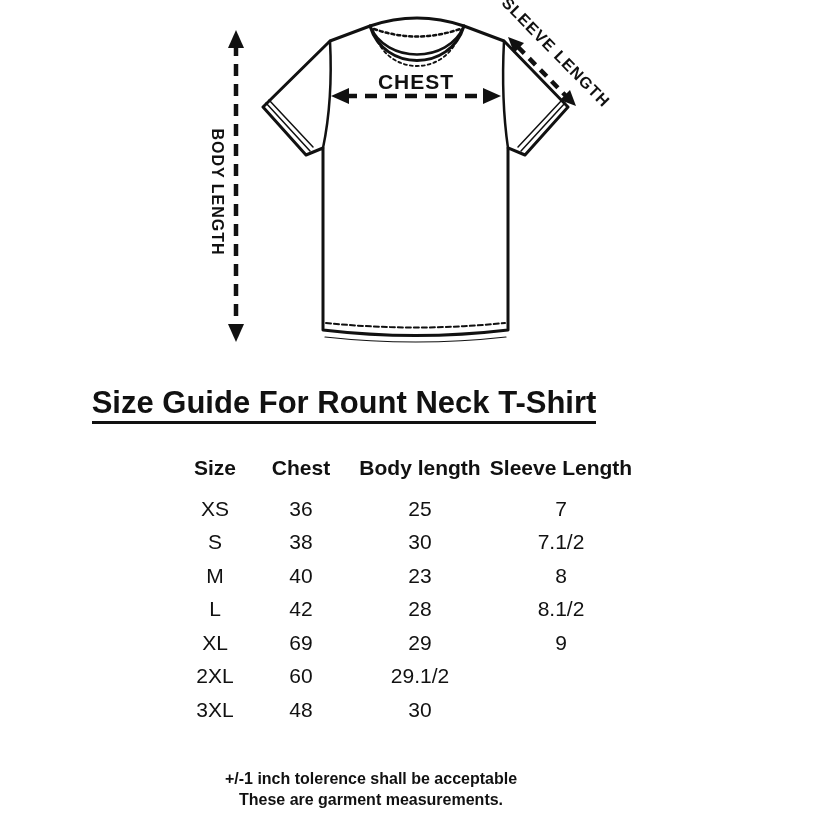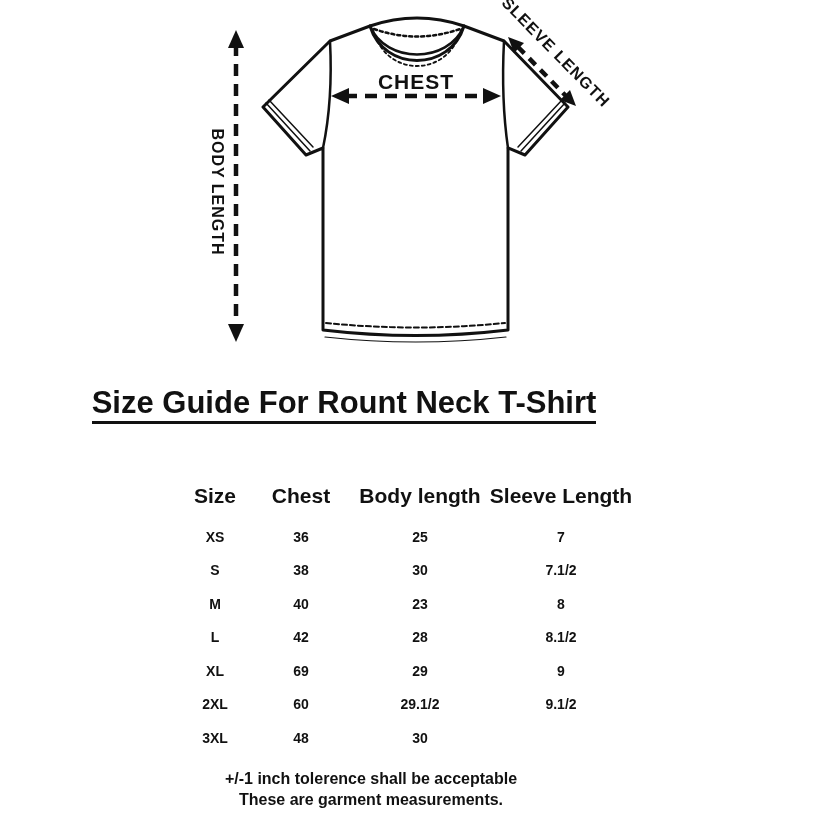--- a/index.html
+++ b/index.html
@@ -15,32 +15,32 @@
   .lbl-chest { font-size:21px; letter-spacing:1px; }
   .lbl-rot   { font-size:16px; letter-spacing:1px; }
   .page-title {
     position:absolute; top:386px; left:0; width:688px; margin:0;
     text-align:center; font-size:31px; line-height:34px; font-weight:bold;
   }
   .page-title .uline {
     display:inline-block; padding-bottom:1px; border-bottom:3px solid #111;
   }
   .size-table { position:absolute; top:0; left:0; }
-  .tcol { position:absolute; top:472px; transform:translateX(-50%); }
+  .tcol { position:absolute; top:444px; transform:translateX(-50%); }
   .tcol-size   { left:215px; }
   .tcol-chest  { left:301px; }
   .tcol-body   { left:420px; }
   .tcol-sleeve { left:561px; }
   .th {
     height:48px; display:flex; align-items:center; justify-content:center;
     font-weight:bold; font-size:21px; white-space:nowrap;
   }
   .tc {
     height:33.5px; display:flex; align-items:center; justify-content:center;
-    font-weight:bold; font-size:14px; white-space:nowrap;
+    font-weight:normal; font-size:21px; white-space:nowrap;
   }
   .footer-note {
     position:absolute; top:768px; left:0; width:742px; text-align:center;
     font-weight:bold; font-size:16px; line-height:21px;
   }
 </style>
 </head>
 <body>
 
 <div class="page">
@@ -125,21 +125,20 @@
       <div class="tc">29.1/2</div>
       <div class="tc">30</div>
     </div>
     <div class="tcol tcol-sleeve">
       <div class="th">Sleeve Length</div>
       <div class="tc">7</div>
       <div class="tc">7.1/2</div>
       <div class="tc">8</div>
       <div class="tc">8.1/2</div>
       <div class="tc">9</div>
-      <div class="tc">9.1/2</div>
     </div>
   </div>
 
   <div class="footer-note">
     <div>+/-1 inch tolerence shall be acceptable</div>
     <div>These are garment measurements.</div>
   </div>
 
 </div>
 

